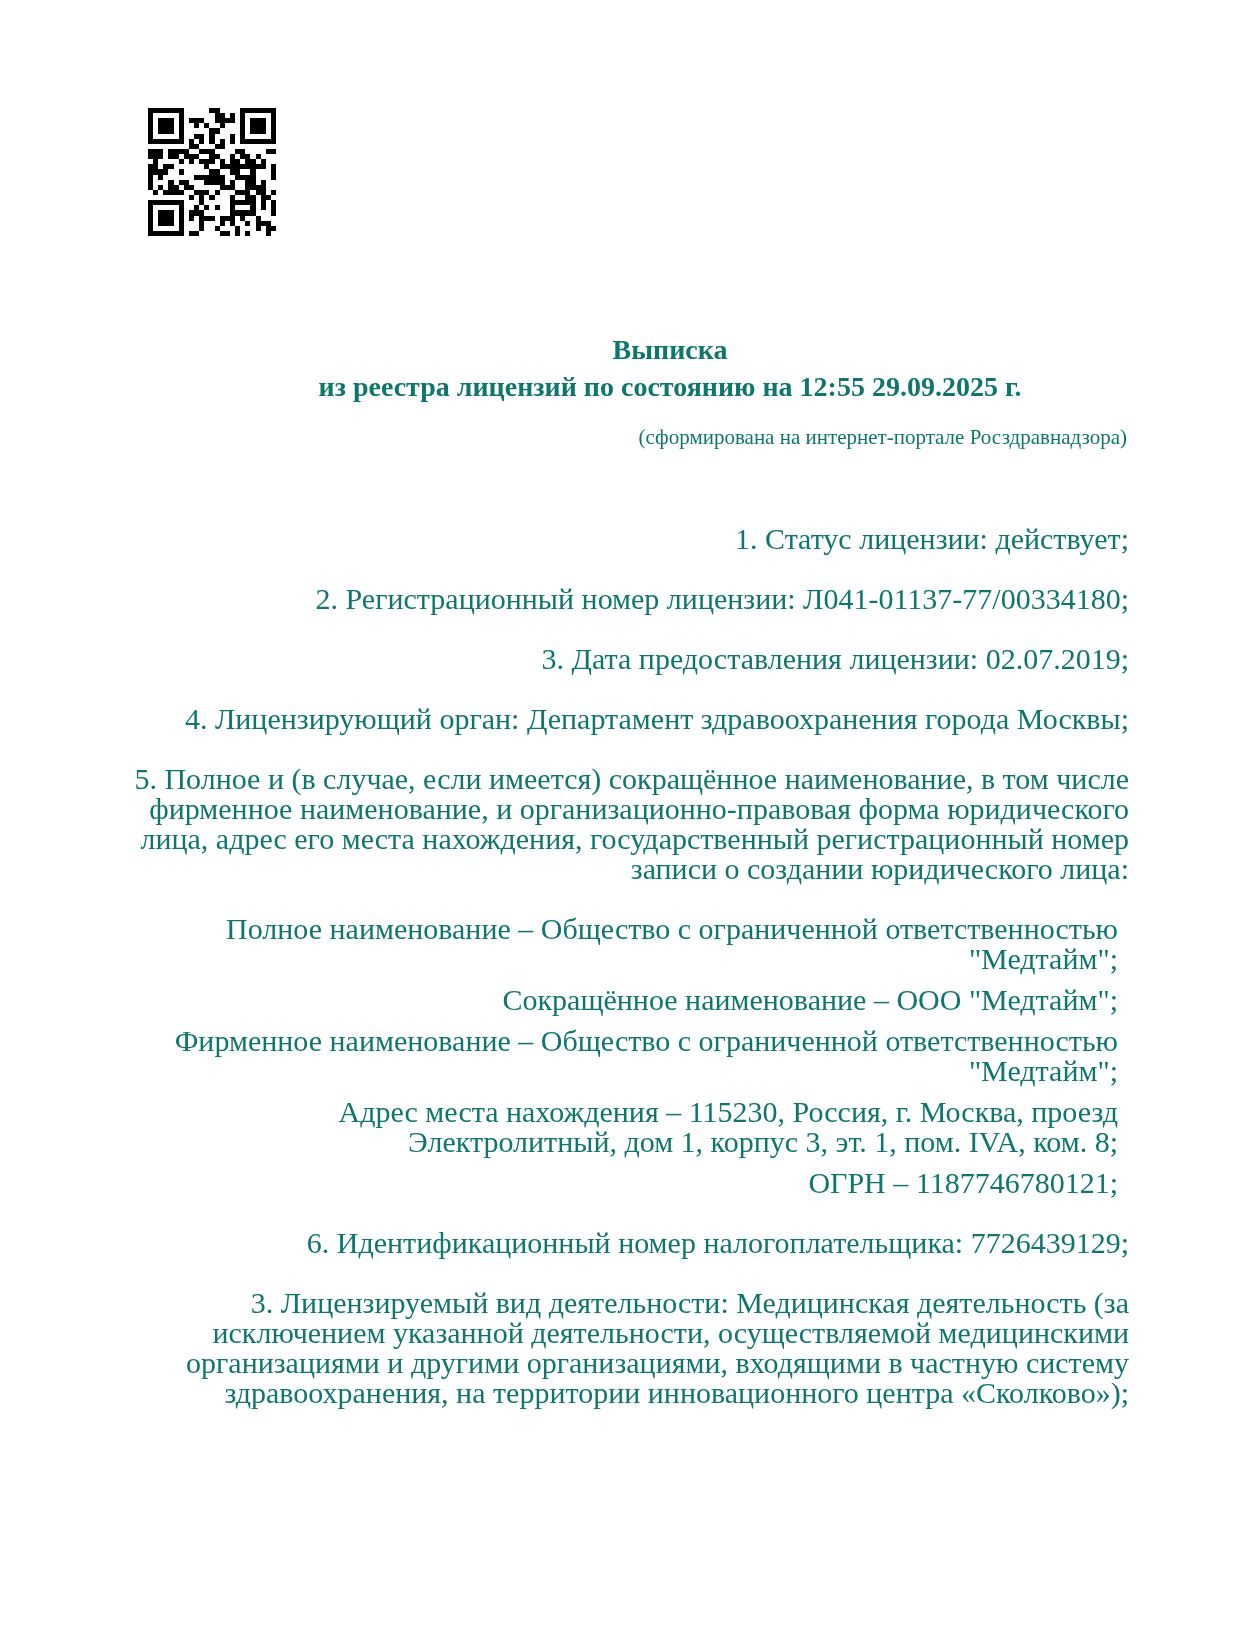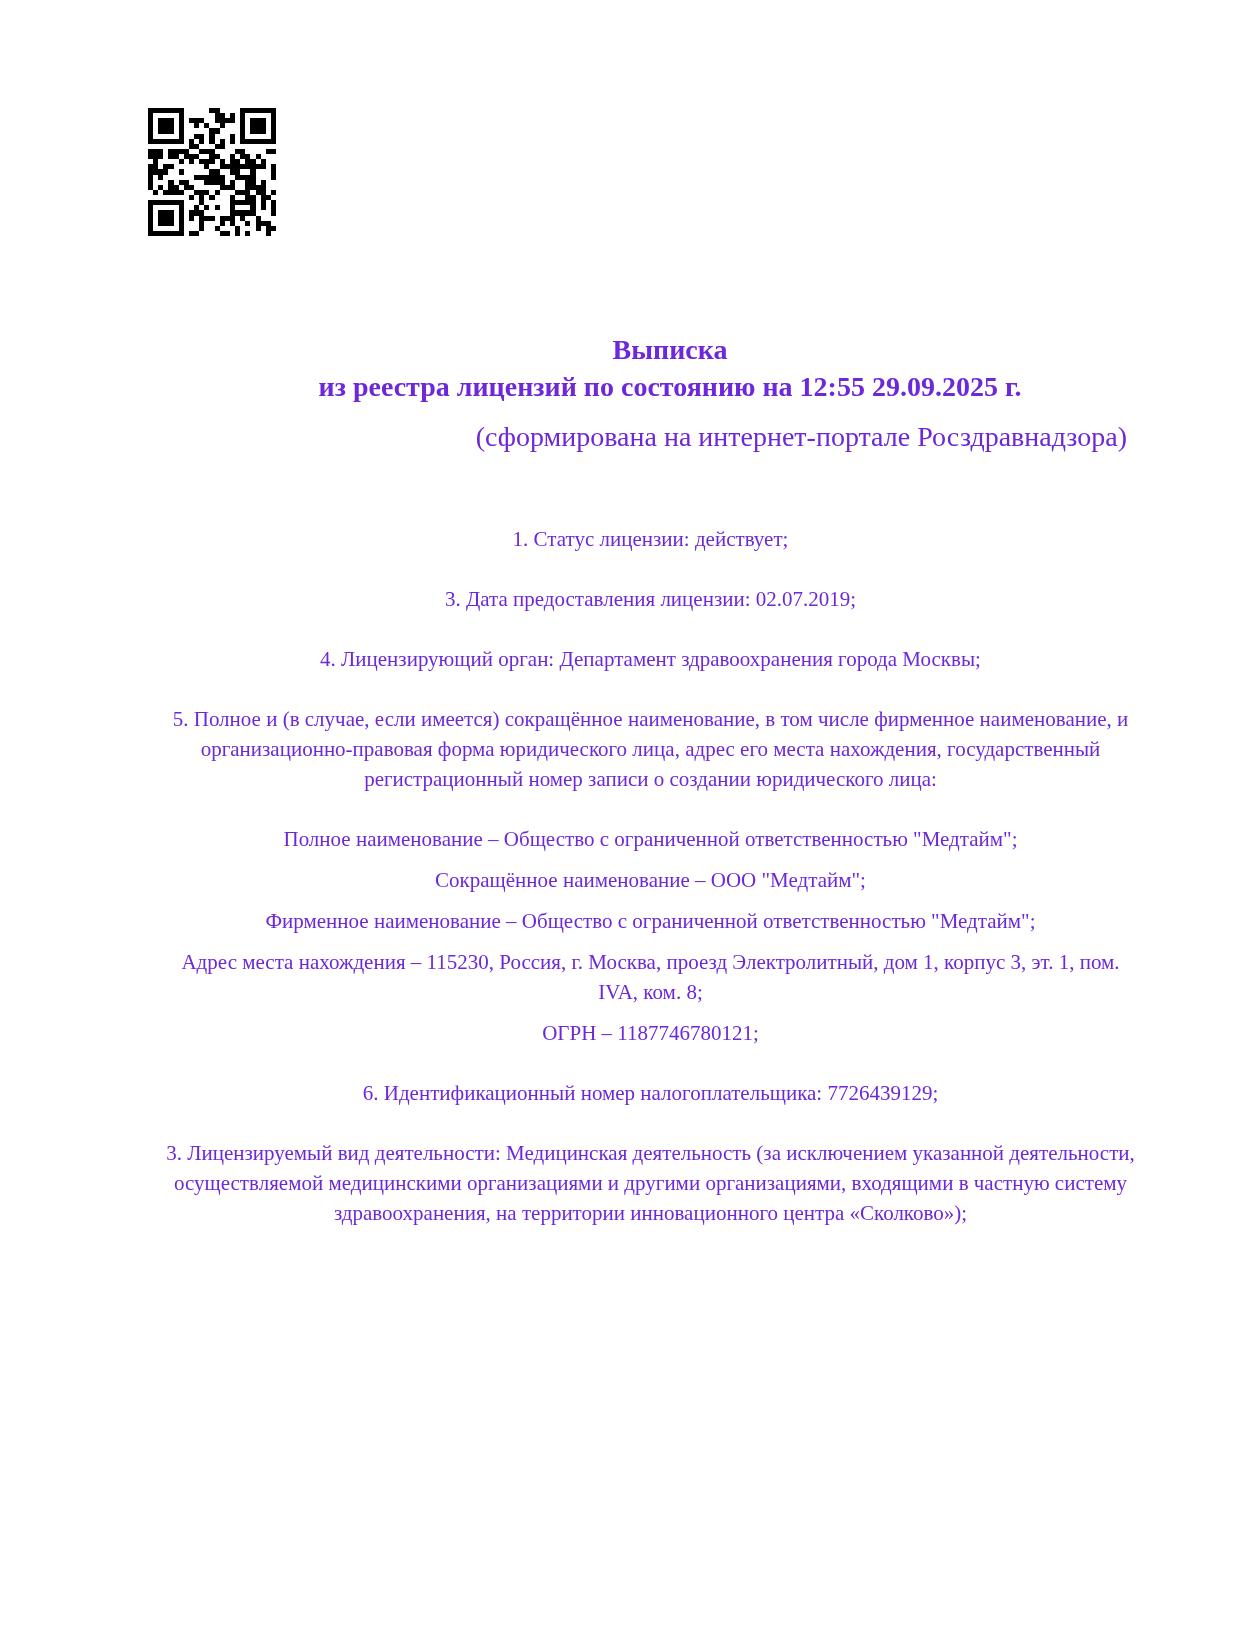--- a/index.html
+++ b/index.html
@@ -2,21 +2,21 @@
 <html lang="ru"><head>
 <meta charset="utf-8">
 <style>
   html, body { margin: 0; padding: 0; background: #ffffff; }
   .page {
     position: relative;
     width: 1240px;
     height: 1650px;
     margin: 0 auto;
     background: #ffffff;
-    color: #6d28d9;
+    color: #0f766e;
     font-family: "Liberation Serif", serif;
     overflow: hidden;
   }
   .qr-wrap {
     position: absolute;
     left: 148px;
     top: 108px;
     width: 128px;
     height: 128px;
   }
@@ -31,31 +31,31 @@
     font-size: 28px;
     line-height: 37px;
     white-space: nowrap;
   }
   .doc-subtitle {
     position: absolute;
     left: 140px;
     top: 424px;
     width: 987px;
     text-align: right;
-    font-size: 28px;
+    font-size: 21px;
     line-height: 26px;
   }
   .doc-body {
     position: absolute;
-    left: 148px;
+    left: 124px;
     top: 524px;
     width: 1005px;
-    font-size: 21px;
+    font-size: 30px;
     line-height: 30px;
-    text-align: center;
+    text-align: right;
   }
   .para { margin: 0 0 30px 0; padding: 0; }
   .company-block { margin: 0 0 30px 0; padding: 0; }
   .company-line { margin: 11px; padding: 0; }
 </style>
 </head>
 <body>
 
 <div class="page">
 
@@ -375,20 +375,21 @@
 
   <div class="doc-title">
     <div>Выписка</div>
     <div>из реестра лицензий по состоянию на 12:55 29.09.2025 г.</div>
   </div>
 
   <div class="doc-subtitle">(сформирована на интернет-портале Росздравнадзора)</div>
 
   <div class="doc-body">
     <p class="para">1. Статус лицензии: действует;</p>
+    <p class="para">2. Регистрационный номер лицензии: Л041-01137-77/00334180;</p>
     <p class="para">3. Дата предоставления лицензии: 02.07.2019;</p>
     <p class="para">4. Лицензирующий орган: Департамент здравоохранения города Москвы;</p>
     <p class="para">5. Полное и (в случае, если имеется) сокращённое наименование, в том числе фирменное наименование, и организационно-правовая форма юридического лица, адрес его места нахождения, государственный регистрационный номер записи о создании юридического лица:</p>
 
     <div class="company-block">
       <div class="company-line">Полное наименование – Общество с ограниченной ответственностью "Медтайм";</div>
       <div class="company-line">Сокращённое наименование – ООО "Медтайм";</div>
       <div class="company-line">Фирменное наименование – Общество с ограниченной ответственностью "Медтайм";</div>
       <div class="company-line">Адрес места нахождения – 115230, Россия, г. Москва, проезд Электролитный, дом 1, корпус 3, эт. 1, пом. IVA, ком. 8;</div>
       <div class="company-line">ОГРН – 1187746780121;</div>

